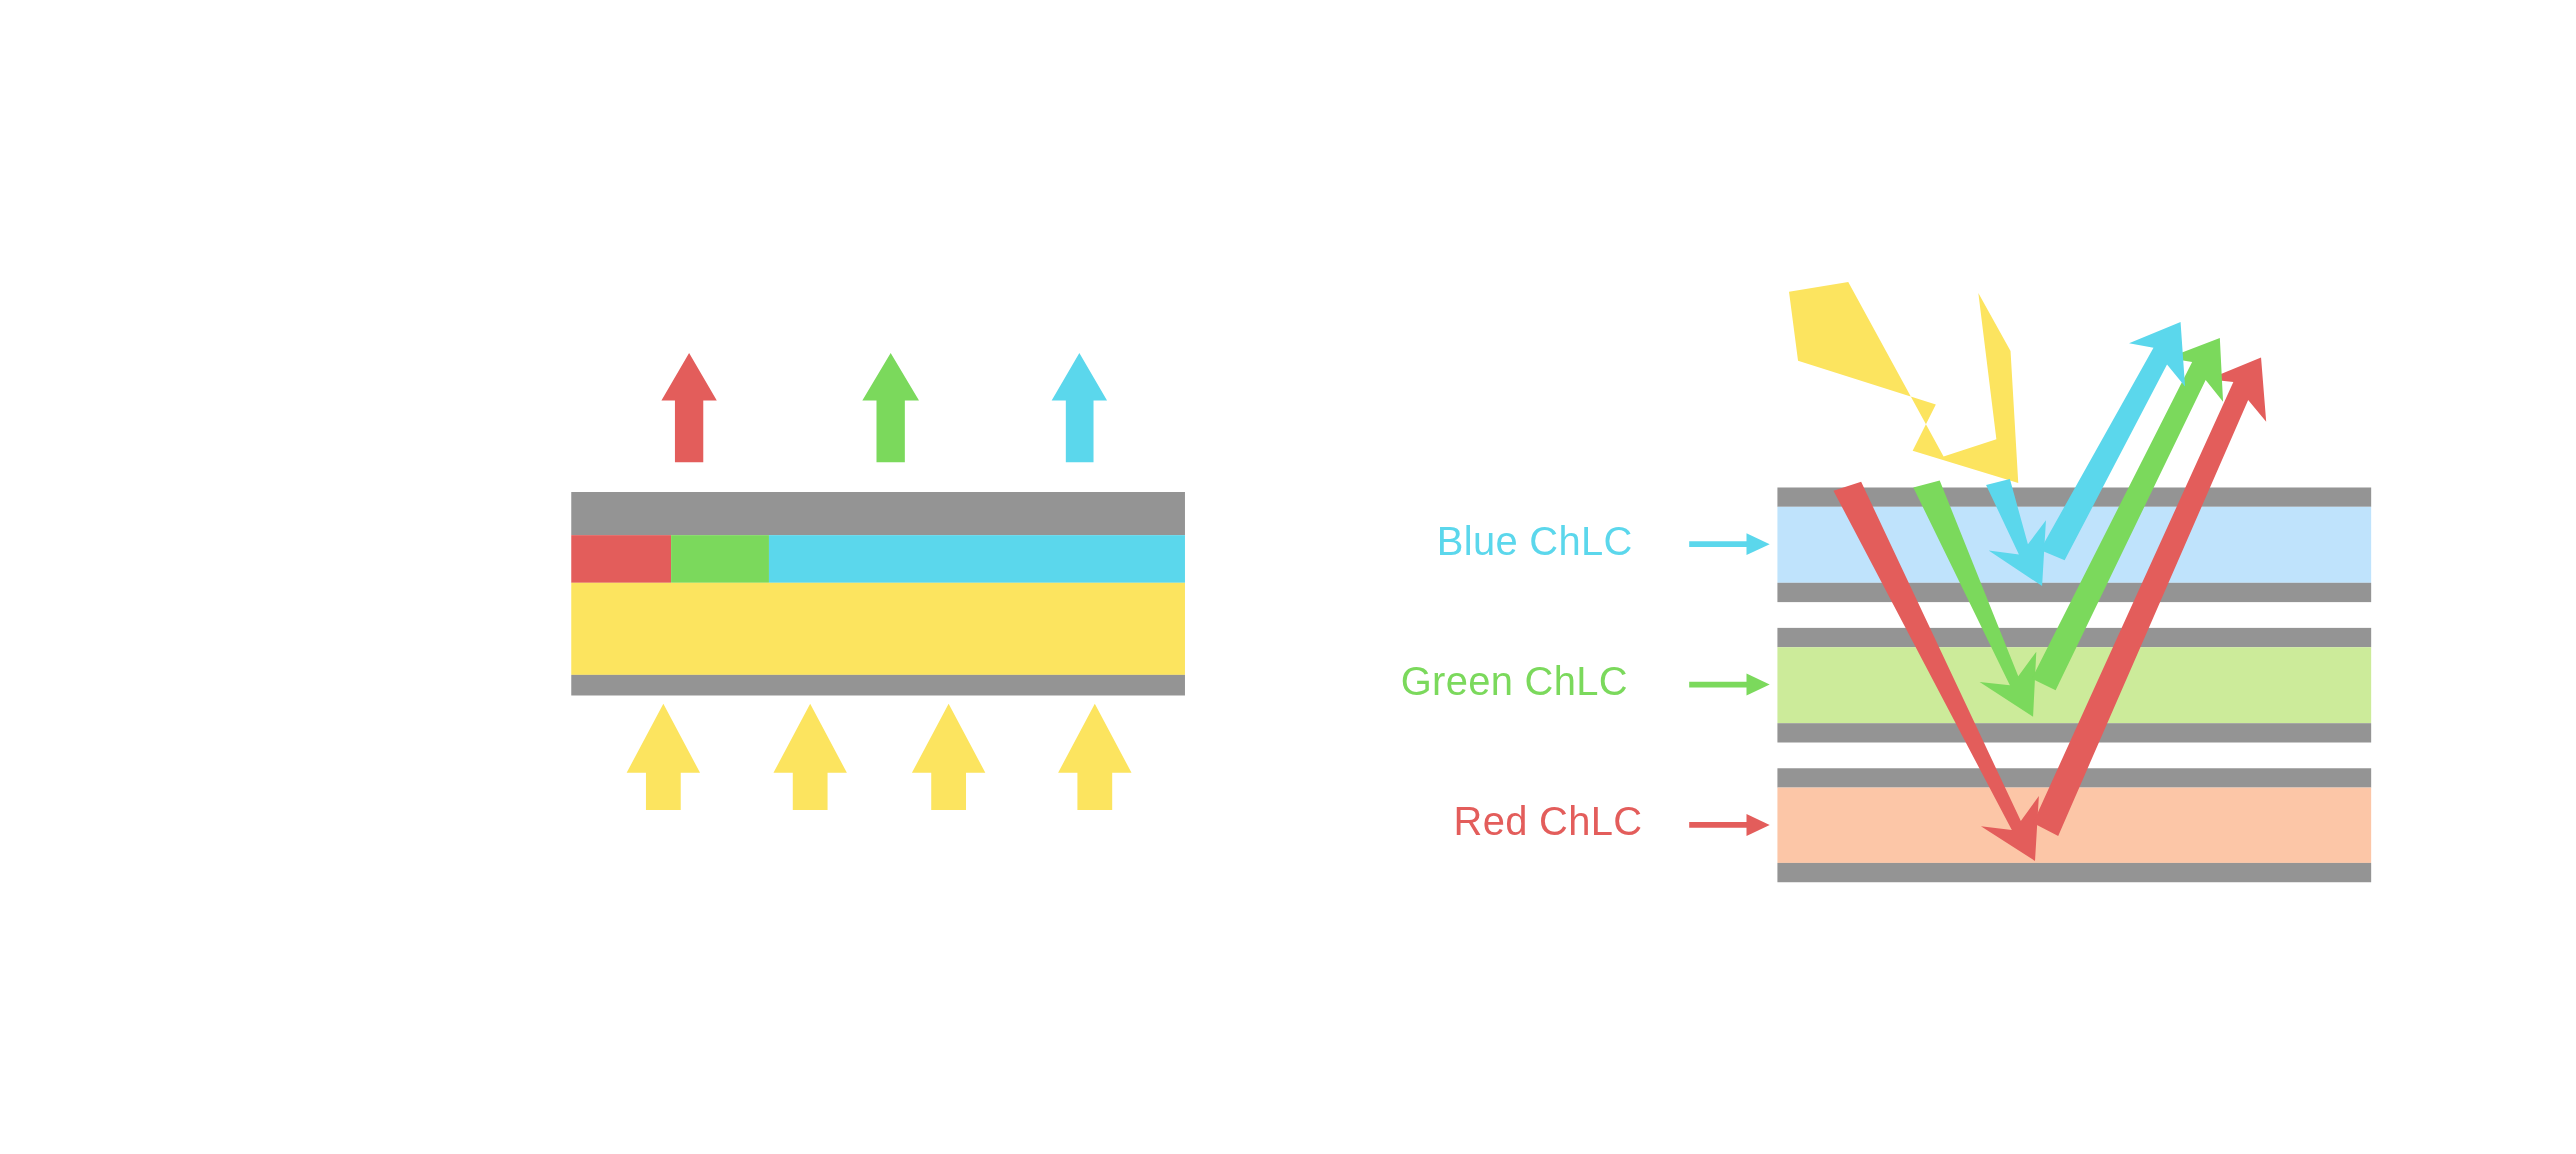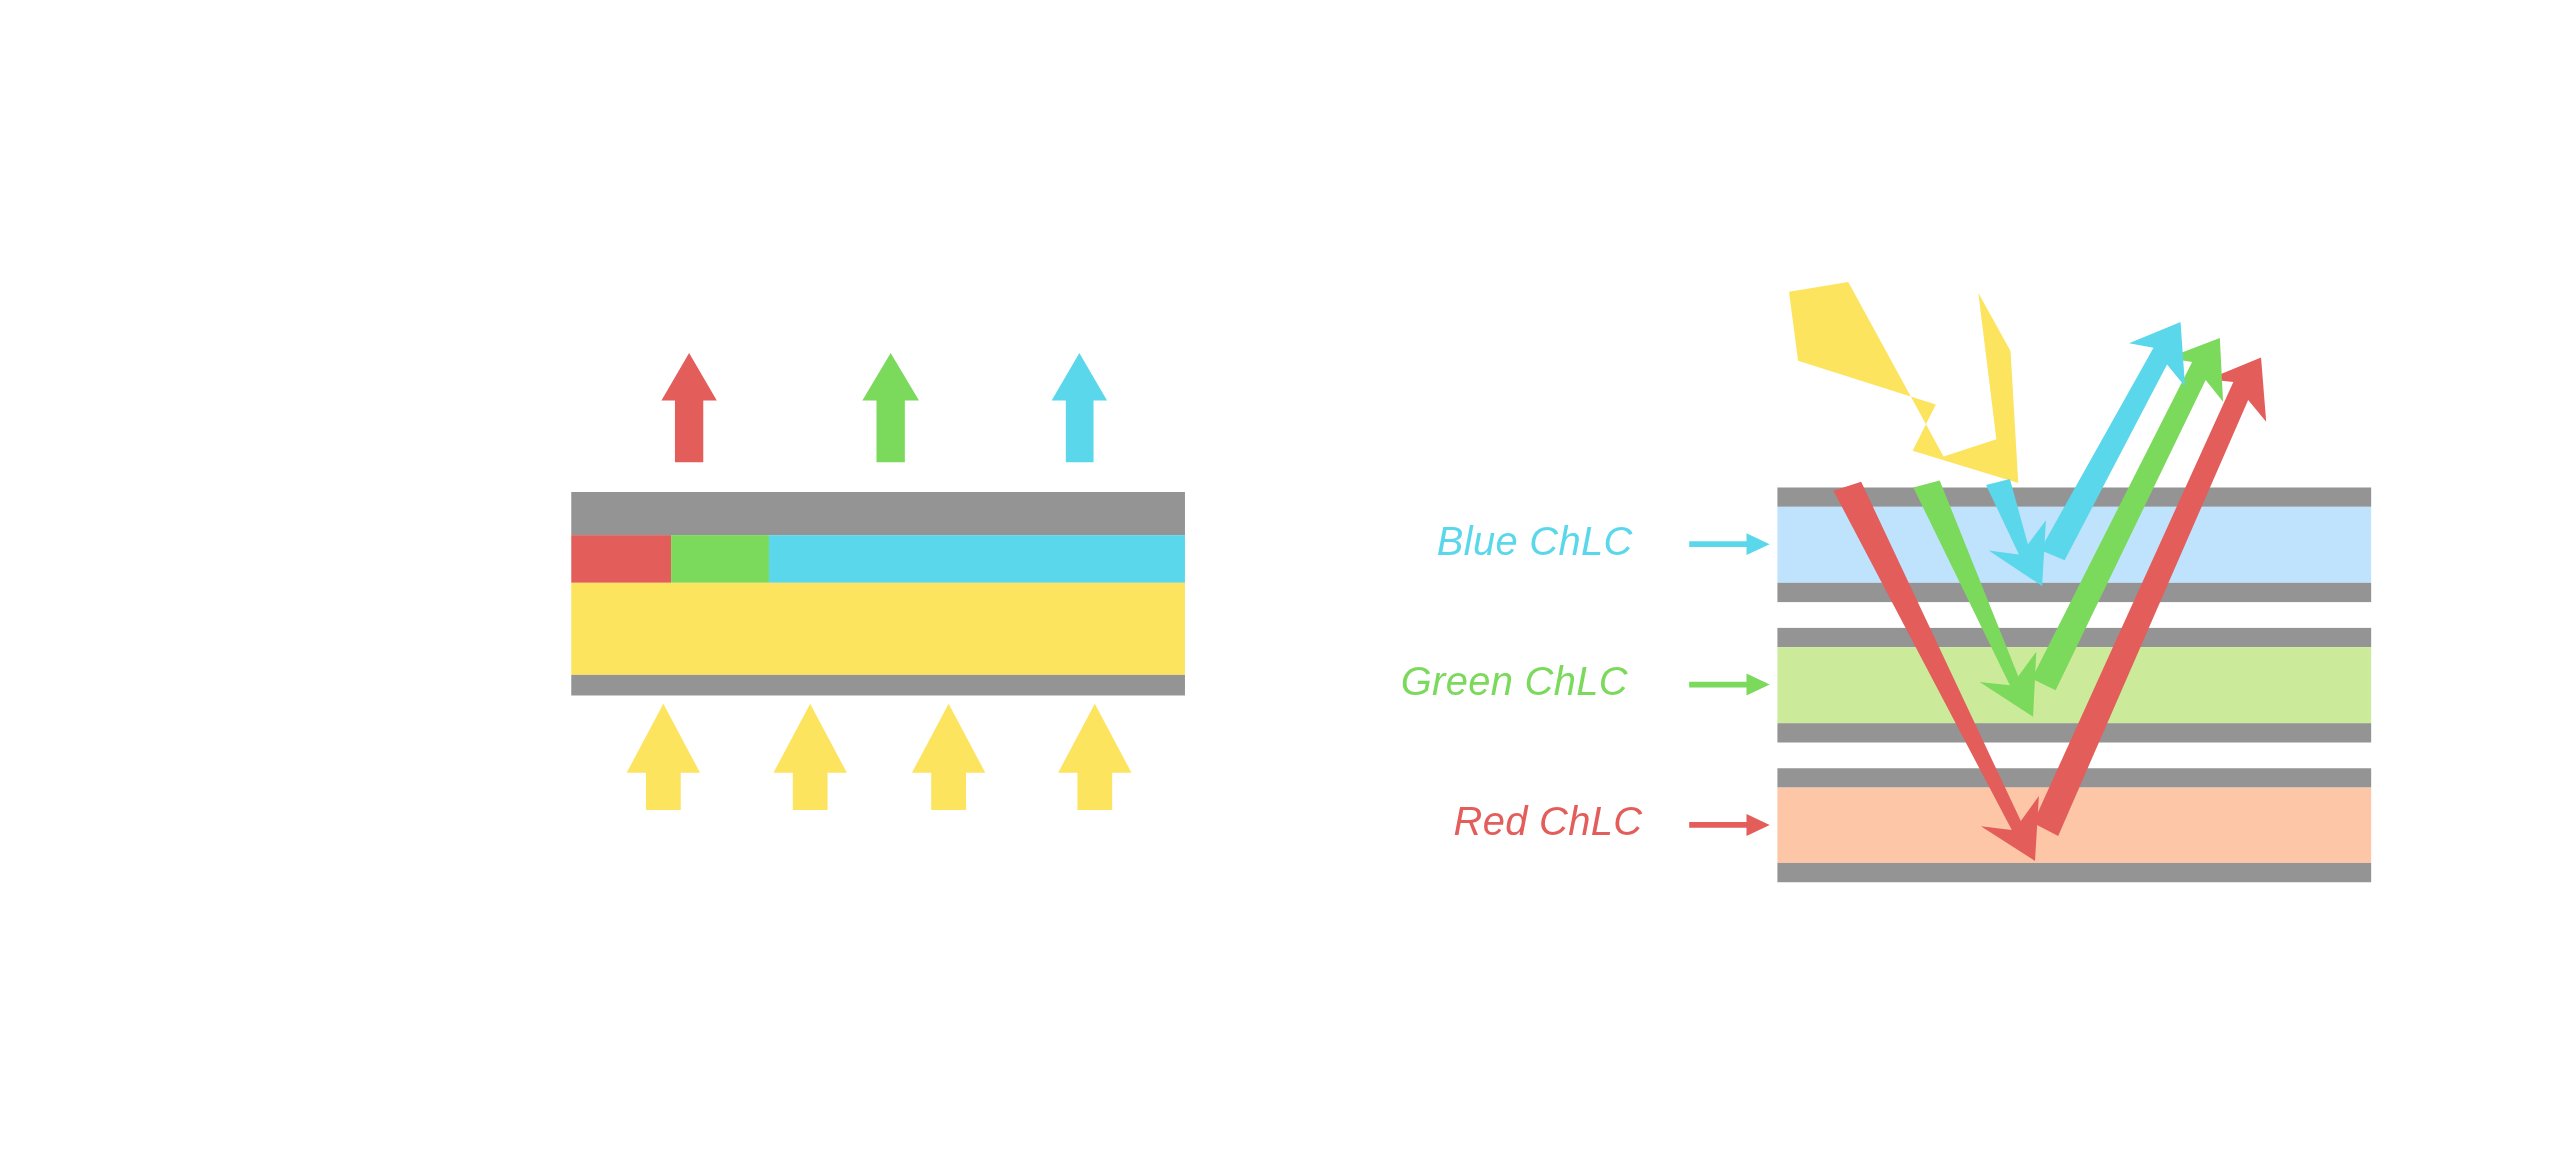--- a/index.html
+++ b/index.html
@@ -4,21 +4,21 @@
 <title>ChLC Stack Diagram</title>
 <style>
   html,body{margin:0;padding:0;}
   body{
     width:2576px;height:1154px;
     background:#ffffff;
     font-family:"Liberation Sans", sans-serif;
     overflow:hidden;
     position:relative;
   }
-  #stage{position:absolute;left:0;top:0;width:2576px;height:1154px;font-style:italic;}
+  #stage{position:absolute;left:0;top:0;width:2576px;height:1154px;}
   svg.figure{position:absolute;left:0;top:0;width:2576px;height:1154px;display:block;}
   .lbl{
     font-family:"Liberation Sans", sans-serif;
     font-size:62px;
     font-weight:400;
     letter-spacing:0.5px;
     white-space:pre;
     dominant-baseline:middle;
   }
 </style>

